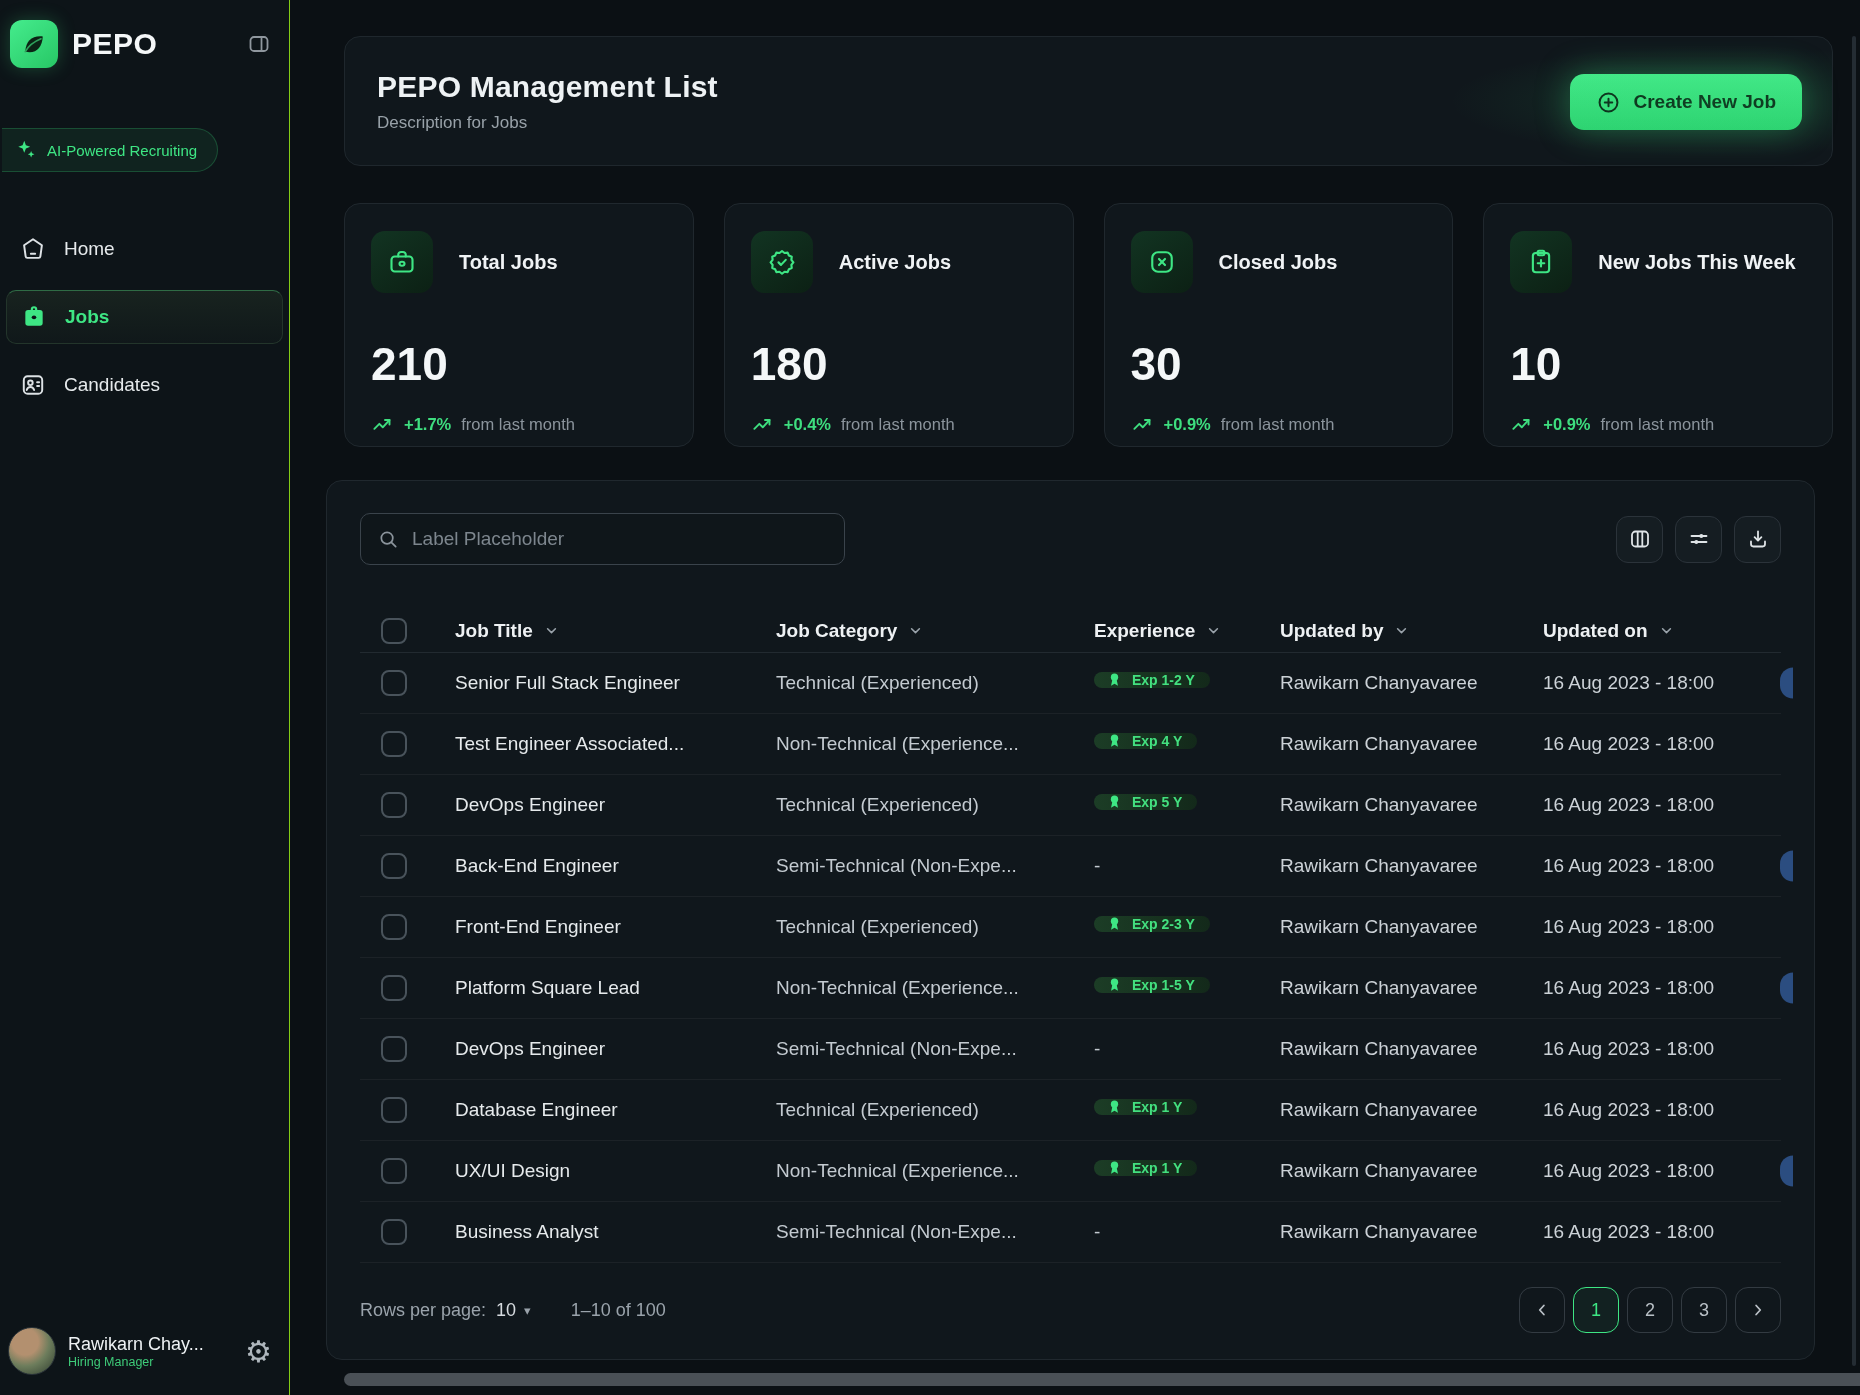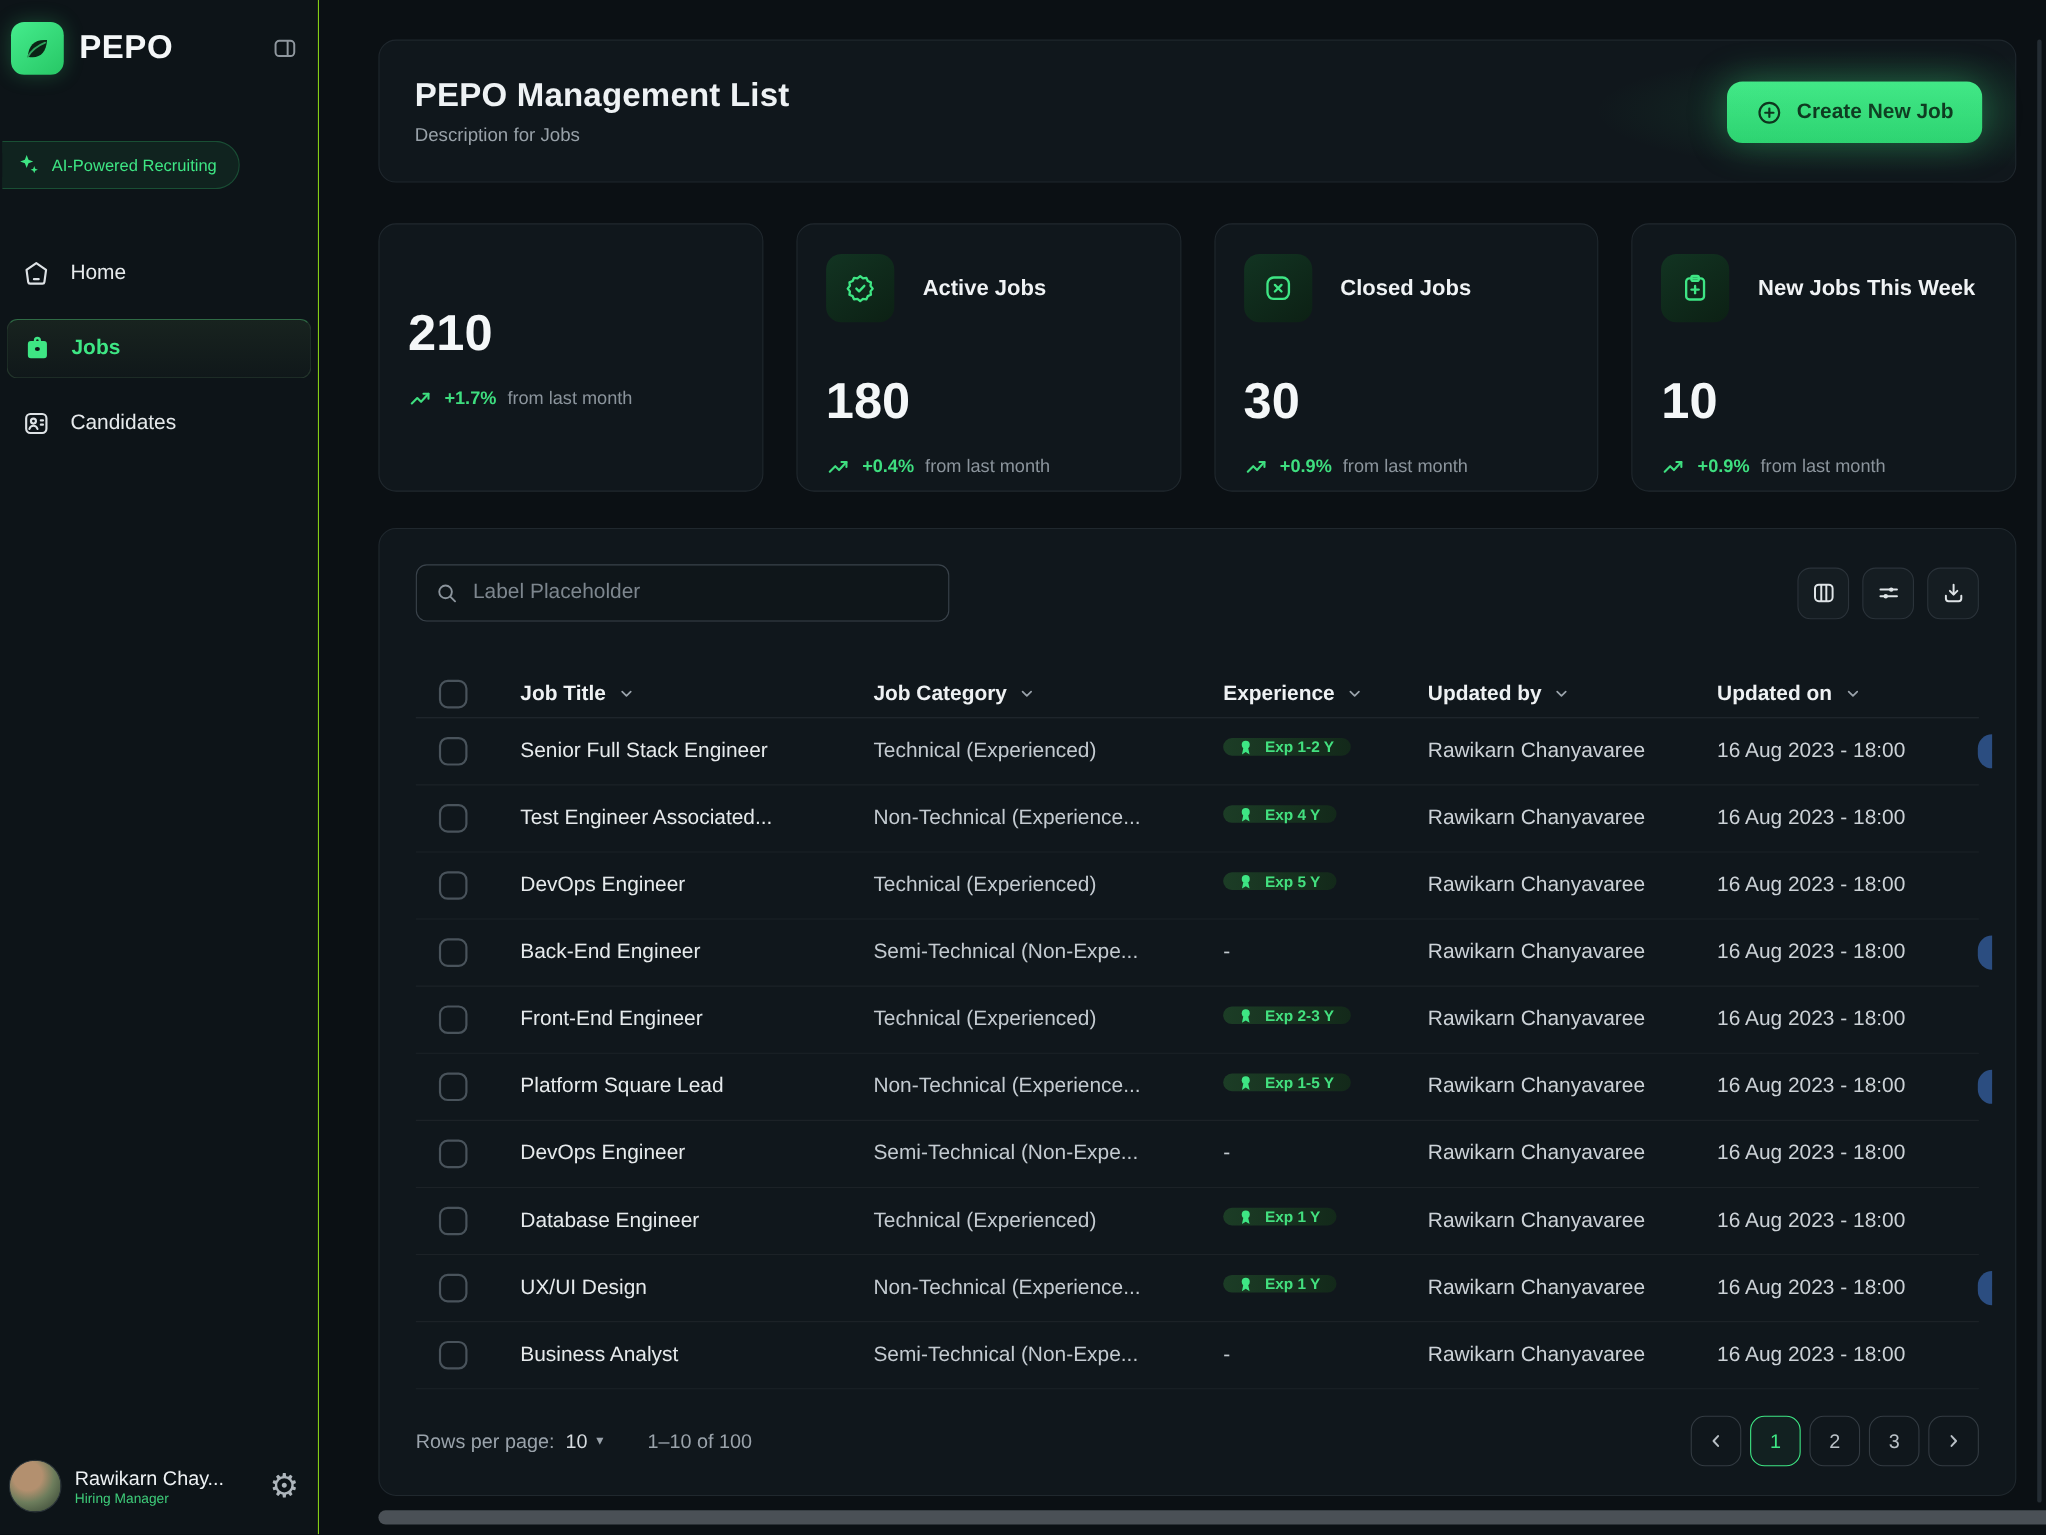--- a/index.html
+++ b/index.html
@@ -62,21 +62,21 @@
   .stat-iconbox { width:62px; height:62px; border-radius:14px; flex:0 0 62px;
                   background:linear-gradient(145deg,#123422,#0c2014);
                   display:flex; align-items:center; justify-content:center; }
   .stat-label { font-size:20px; font-weight:700; color:#f0f3f5; }
   .stat-value { margin-top:44px; font-size:46px; font-weight:700; color:#f4f7f8; }
   .stat-trend { margin-top:22px; display:flex; align-items:center; gap:10px; font-size:16.5px; }
   .stat-delta { color:#3ede7f; font-weight:600; }
   .stat-caption { color:#8b949c; }
 
   
-  .table-card { position:absolute; left:344px; top:480px; width:1489px; height:880px;
+  .table-card { position:absolute; left:326px; top:480px; width:1489px; height:880px;
                 background:#10171c; border:1px solid #20282e; border-radius:16px;
                 padding:32px 33px 0 33px; }
   .toolbar { display:flex; align-items:center; }
   .search-box { width:485px; height:52px; border:1px solid #3a434b; border-radius:10px;
                 background:#0f161a; display:flex; align-items:center; gap:12px; padding:0 16px; }
   .search-box input { flex:1; background:transparent; border:none; outline:none;
                 color:#cfd6db; font-size:19px; font-family:inherit; }
   .search-box input::placeholder { color:#7d868e; }
   .tool-btns { margin-left:auto; display:flex; gap:12px; }
   .icon-btn { width:47px; height:47px; border-radius:12px; background:#151d22;
@@ -213,20 +213,30 @@
             <line x1="8.4" y1="12" x2="15.6" y2="12"></line>
           </svg>
       </span>
       <span>Create New Job</span>
     </button>
   </section>
 
   <section class="stats">
 
     <div class="stat-card">
+      <div class="stat-head">
+        <div class="stat-iconbox">
+          <svg width="30" height="30" viewBox="0 0 24 24" fill="none" stroke="#3ee684" stroke-width="1.7" stroke-linecap="round">
+              <rect x="3.6" y="7.6" width="16.8" height="12" rx="2.6"></rect>
+              <path d="M9 7.6V6.2A2.2 2.2 0 0 1 11.2 4h1.6A2.2 2.2 0 0 1 15 6.2v1.4"></path>
+              <ellipse cx="12" cy="13.4" rx="2" ry="1.6"></ellipse>
+            </svg>
+        </div>
+        <div class="stat-label">Total Jobs</div>
+      </div>
       <div class="stat-value">210</div>
       <div class="stat-trend">
         <span>
           <svg width="23" height="23" viewBox="0 0 24 24" fill="none" stroke="#3ede7f" stroke-width="2" stroke-linecap="round" stroke-linejoin="round">
               <path d="M3.5 16.5l5.2-5.2 3.6 3.6 7-7.6"></path>
               <path d="M14.6 7.3h4.7V12"></path>
             </svg>
         </span>
         <span class="stat-delta">+1.7%</span>
         <span class="stat-caption">from last month</span>

